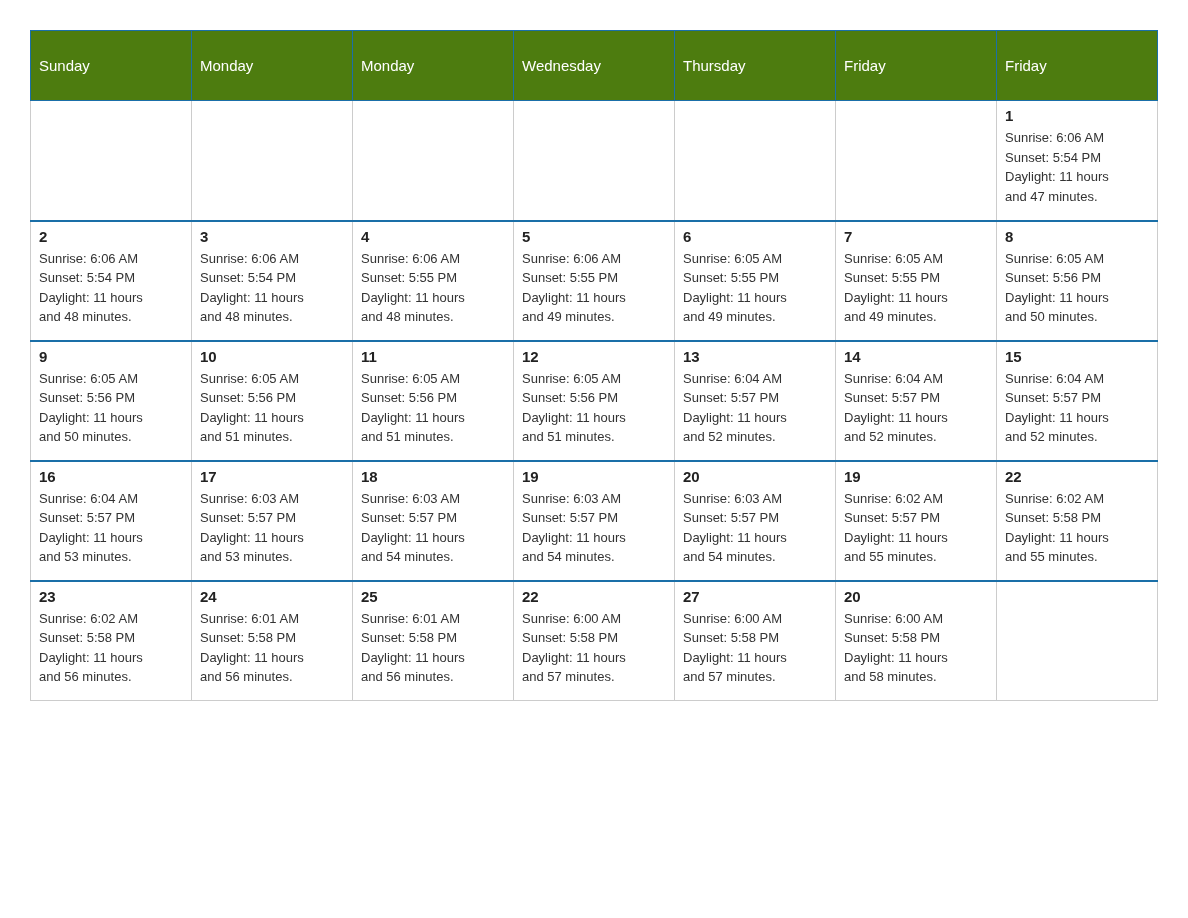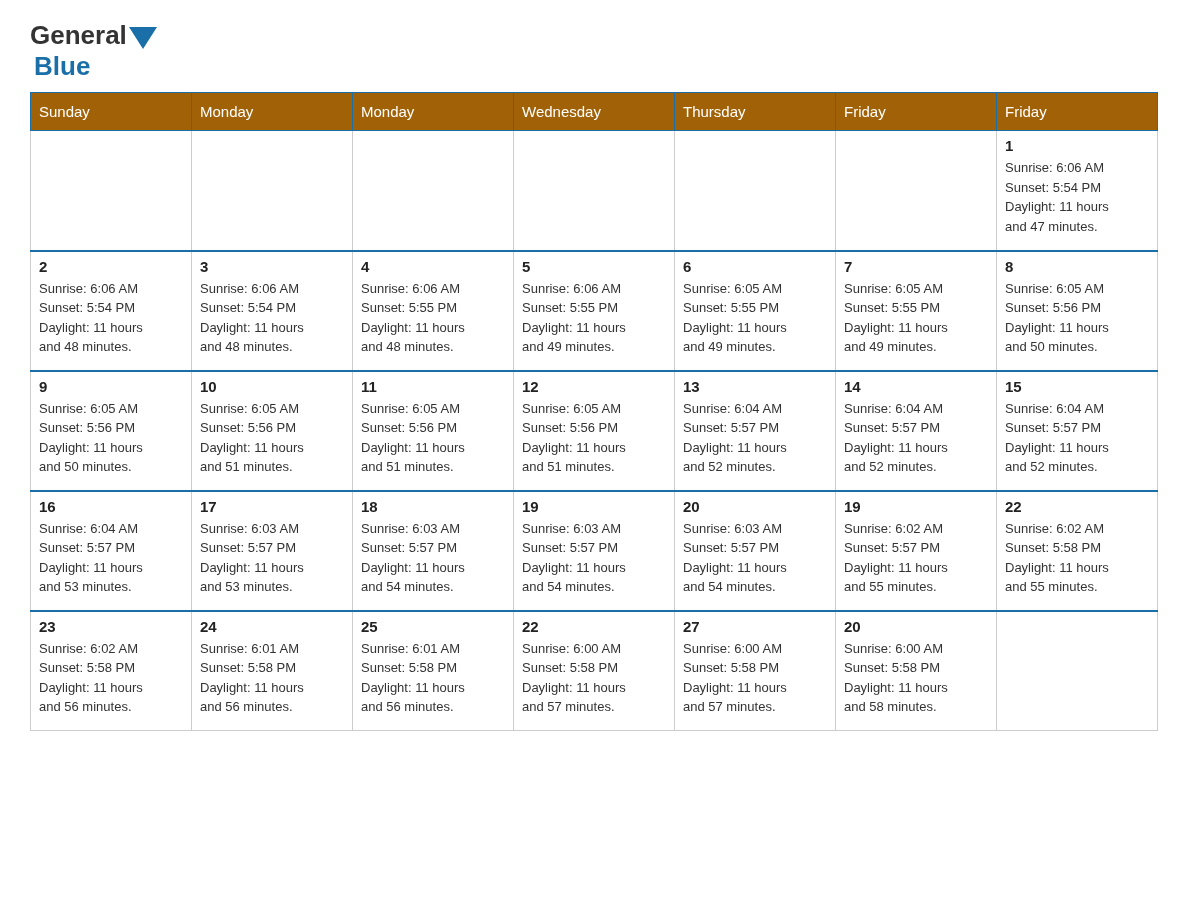--- a/index.html
+++ b/index.html
@@ -48,25 +48,25 @@
       font-size: 18px;
       color: #444;
       margin-top: 4px;
     }
     .calendar {
       width: 100%;
       border-collapse: collapse;
       margin-top: 8px;
     }
     .calendar thead tr th {
-      background-color: #a16207;
+      background-color: #4d7c0f;
       color: #fff;
       font-size: 15px;
       font-weight: normal;
-      padding: 10px 8px;
+      padding: 26px 8px;
       text-align: left;
       border: 1px solid #1a6fa8;
     }
     .calendar tbody tr td {
       border: 1px solid #ccc;
       vertical-align: top;
       padding: 6px 8px;
       width: 14.28%;
       min-height: 110px;
       height: 120px;
@@ -100,29 +100,20 @@
     .logo-line2 {
       display: flex;
       align-items: center;
       padding-left: 4px;
     }
   </style>
 </head>
 <body>
 
 <div class="header">
-  <div class="logo-wrap">
-    <div class="logo-line1">
-      <span class="logo-text-general">General</span>
-      <div class="logo-triangle"></div>
-    </div>
-    <div class="logo-line2">
-      <span class="logo-text-blue">Blue</span>
-    </div>
-  </div>
 </div>
 
 <table class="calendar">
   <thead>
     <tr>
     <th>Sunday</th>
         <th>Monday</th>
         <th>Monday</th>
         <th>Wednesday</th>
         <th>Thursday</th>

